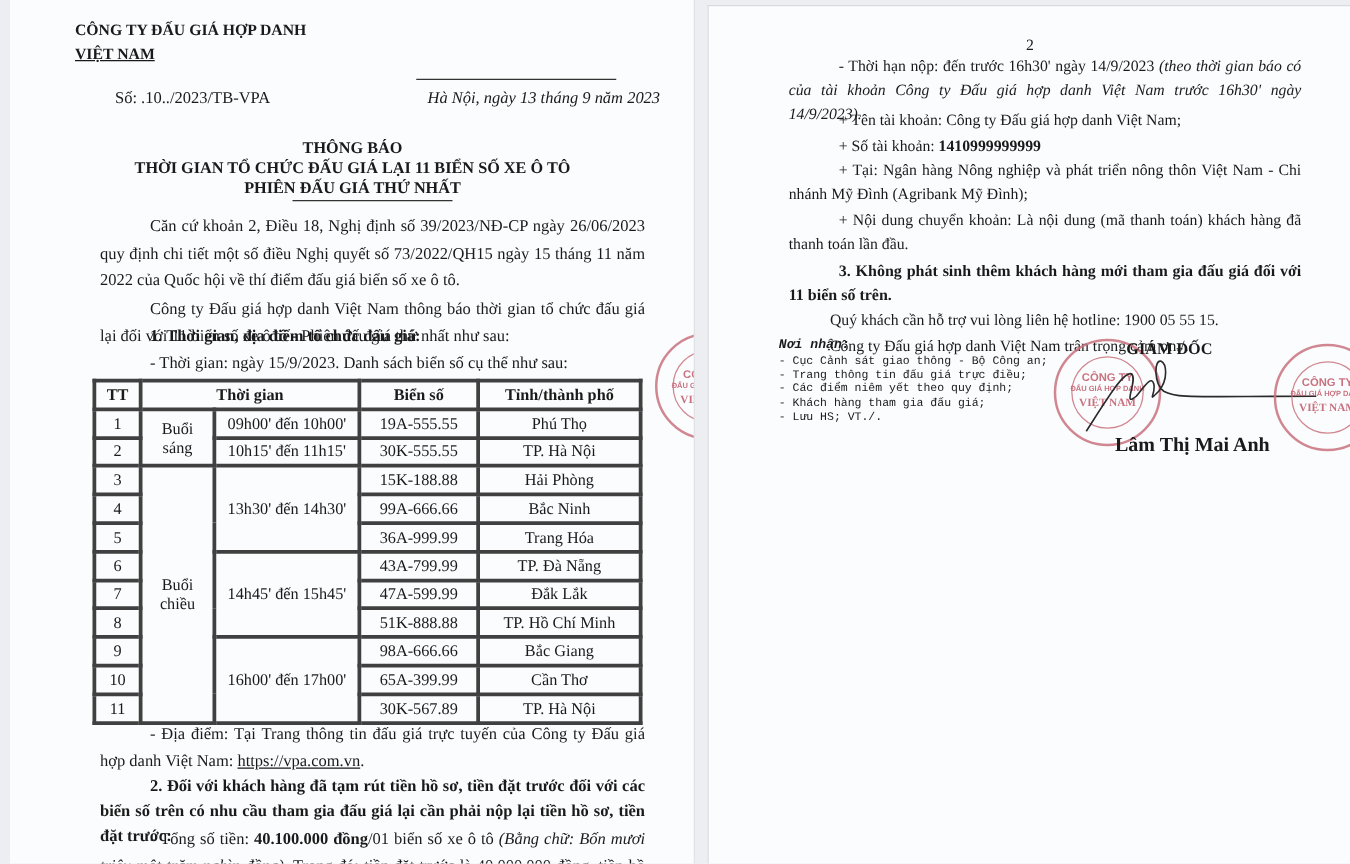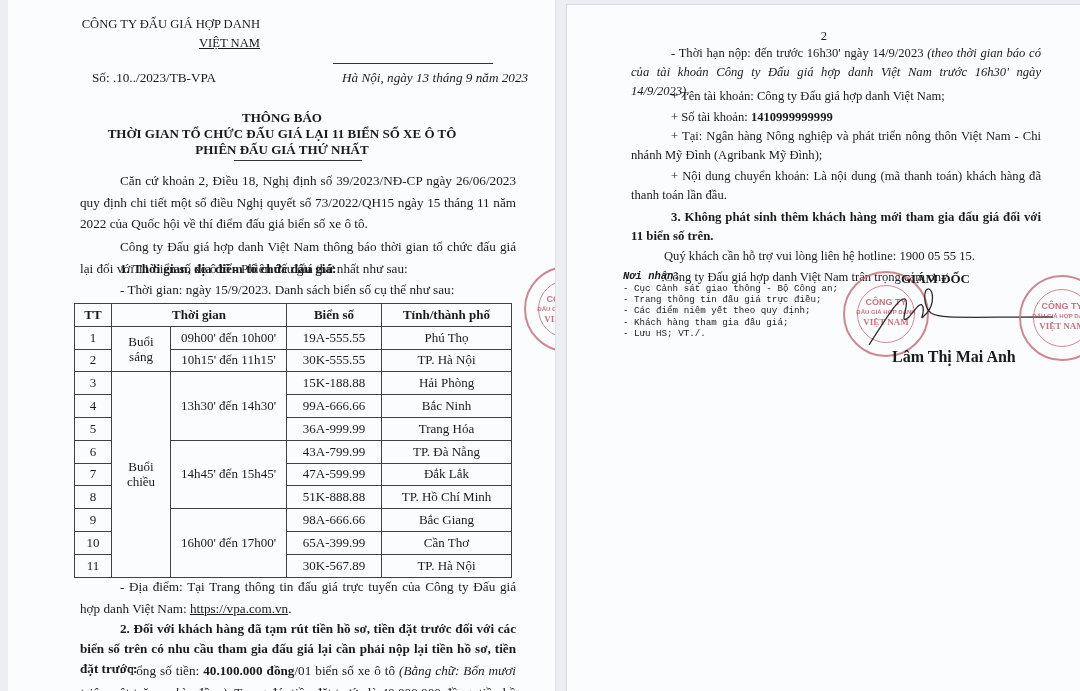--- a/index.html
+++ b/index.html
@@ -13,29 +13,29 @@
   .abs { position: absolute; white-space: nowrap; }
   .b { font-weight: bold; }
   .i { font-style: italic; }
   .c { text-align: center; }
   .u { text-decoration: underline; }
 
   .fs13 { font-size: 13.2px; }
   .fs12 { font-size: 12.6px; }
 
   
-  .hdr-left { left: 52px; top: 15px; width: 200px; text-align: right; font-size: 12.6px; font-weight: normal; line-height: 19px; }
+  .hdr-left { left: 52px; top: 15px; width: 200px; text-align: left; font-size: 12.6px; font-weight: bold; line-height: 19px; }
   .hdr-right { left: 268px; top: 15px; width: 272px; text-align: center; font-size: 12.6px; font-weight: bold; line-height: 19px; }
   .motto-line { position: absolute; left: 325px; top: 63px; width: 160px; border-top: 1px solid #333; }
 
   .para { position: absolute; font-size: 13.2px; line-height: 21.5px; text-align: justify; white-space: normal; }
 
   
   table.plates { position: absolute; left: 66px; top: 303px; border-collapse: collapse; font-size: 13px; }
-  table.plates td, table.plates th { border: 1px solid #404040; text-align: center; height: 22.8px; padding: 0 2px; font-weight: normal; }
+  table.plates td, table.plates th { border: 3px solid #404040; text-align: center; height: 22.8px; padding: 0 2px; font-weight: normal; }
   table.plates th { font-weight: bold; }
 
   
   .stamp { position: absolute; border: 2px solid #c9737f; border-radius: 50%; color: #c15a6a; opacity: 0.85; }
   .stamp .inner { position: absolute; border: 1.3px solid #c9737f; border-radius: 50%; }
   .stamp .txt { position: absolute; width: 100%; text-align: center; font-family: "Liberation Sans", sans-serif; font-weight: bold; }
 
   .recip { position: absolute; font-size: 9.2px; line-height: 11.2px; font-family: Liberation Mono, monospace; }
 </style>
 </head>

